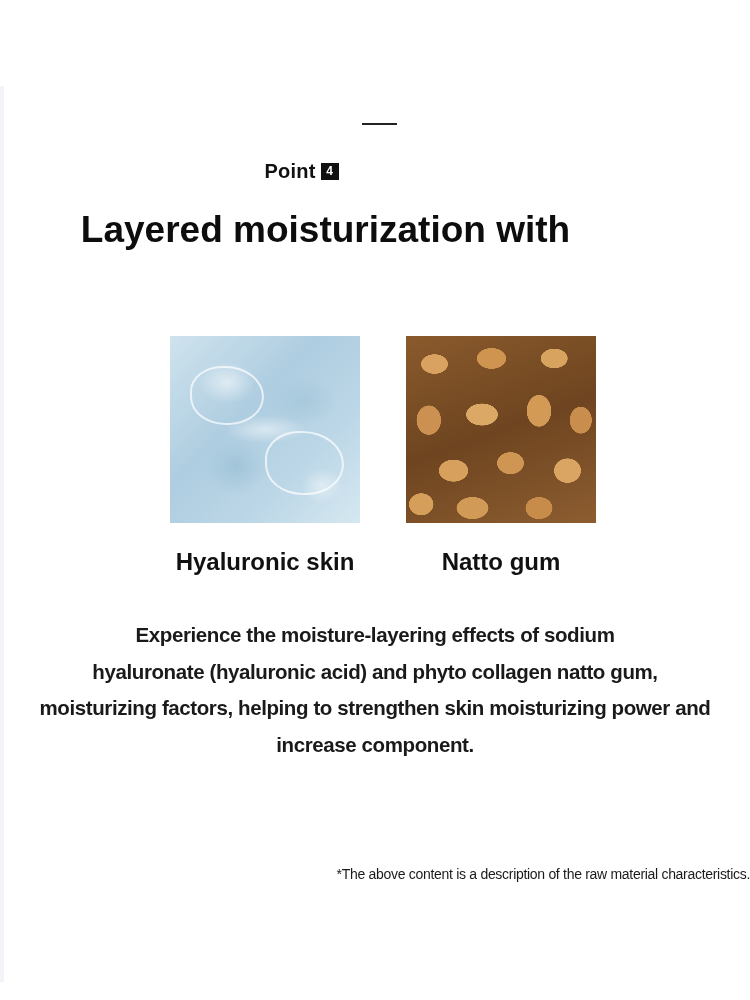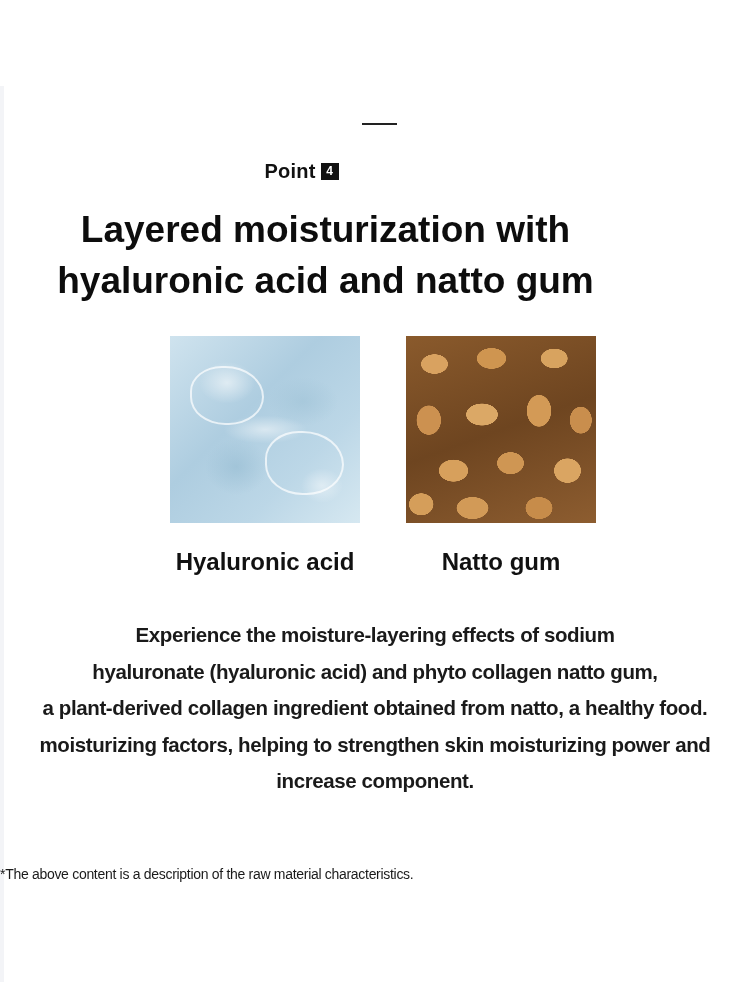--- a/index.html
+++ b/index.html
@@ -141,55 +141,53 @@
       line-height: 36.5px;
       color: #1a1a1a;
       letter-spacing: -0.4px;
     }
     .description span { display: block; white-space: nowrap; font-weight: bold; }
     .footnote {
       position: absolute;
       top: 864px;
       left: 0;
       width: 750px;
-      text-align: left;
+      text-align: right;
       font-size: 14px;
       line-height: 20px;
       color: #1a1a1a;
       letter-spacing: -0.3px;
     }
   </style>
 </head>
 <body>
 
 <div class="left-strip"></div>
 
 <div class="divider"></div>
 
 <div class="point-row">
   <span class="point-label">Point</span>
   <span class="point-badge">4</span>
 </div>
 
 <h1 class="headline">
   <span>Layered moisturization with</span>
-  <span>hyaluronic acid and natto gum</span>
 </h1>
 
 <div class="ingredient hyaluronic">
   <div class="ingredient-image img-hyaluronic"></div>
-  <div class="ingredient-label">Hyaluronic acid</div>
+  <div class="ingredient-label">Hyaluronic skin</div>
 </div>
 
 <div class="ingredient natto">
   <div class="ingredient-image img-natto"></div>
   <div class="ingredient-label">Natto gum</div>
 </div>
 
 <div class="description">
   <span>Experience the moisture-layering effects of sodium</span>
   <span>hyaluronate (hyaluronic acid) and phyto collagen natto gum,</span>
-  <span>a plant-derived collagen ingredient obtained from natto, a healthy food.</span>
   <span>moisturizing factors, helping to strengthen skin moisturizing power and</span>
   <span>increase component.</span>
 </div>
 
 <div class="footnote">*The above content is a description of the raw material characteristics.</div>
 
 </body></html>

